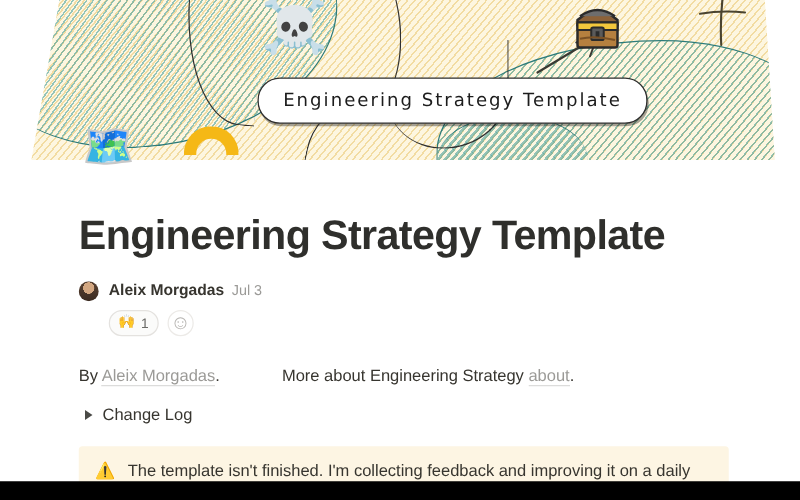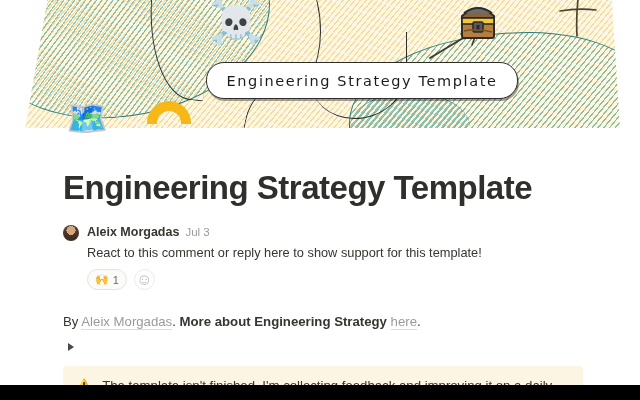--- a/index.html
+++ b/index.html
@@ -261,21 +261,21 @@
     padding: 0 63px;
     font-size: 13.2px;
     line-height: 20px;
     color: #37352f;
   }
   .byline .lnk {
     color: #9b9a97;
     text-decoration: none;
     border-bottom: 1px solid rgba(155,154,151,0.35);
   }
-  .byline .strong { font-weight: 700; color: #37352f; }
+  .byline .strong { font-weight: 400; color: #37352f; margin-left: 46px; }
 
   
   .toggle-row {
     margin: 11px 0 0 0;
     padding: 0 63px;
     display: flex;
     align-items: center;
     gap: 8px;
     font-size: 13.2px;
     line-height: 20px;
@@ -373,37 +373,37 @@
 
     <h1 class="page-title">Engineering Strategy Template</h1>
 
     <div class="comment">
       <div class="avatar"></div>
       <div class="comment-body">
         <div class="comment-meta">
           <span class="comment-author">Aleix Morgadas</span>
           <span class="comment-date">Jul 3</span>
         </div>
-        <div class="comment-text">React to this comment or reply here to show support for this template!</div>
         <div class="reactions">
           <div class="reaction-pill">
             <span class="emo">🙌</span>
             <span>1</span>
           </div>
           <div class="add-reaction">☺</div>
         </div>
       </div>
     </div>
 
     <p class="byline">
-      <span>By </span><a class="lnk" href="#">Aleix Morgadas</a><span>. </span><span class="strong">More about Engineering Strategy </span><a class="lnk" href="#">here</a><span>.</span>
+      <span>By </span><a class="lnk" href="#">Aleix Morgadas</a><span>. </span><span class="strong">More about Engineering Strategy </span><a class="lnk" href="#">about</a><span>.</span>
     </p>
 
     <div class="toggle-row">
       <span class="toggle-caret"></span>
+      <span>Change Log</span>
     </div>
 
     <div class="callout">
       <span class="callout-icon">⚠️</span>
       <span class="callout-text">The template isn't finished. I'm collecting feedback and improving it on a daily basis.</span>
     </div>
 
   </div>
 
   <div class="bottom-bar"></div>

